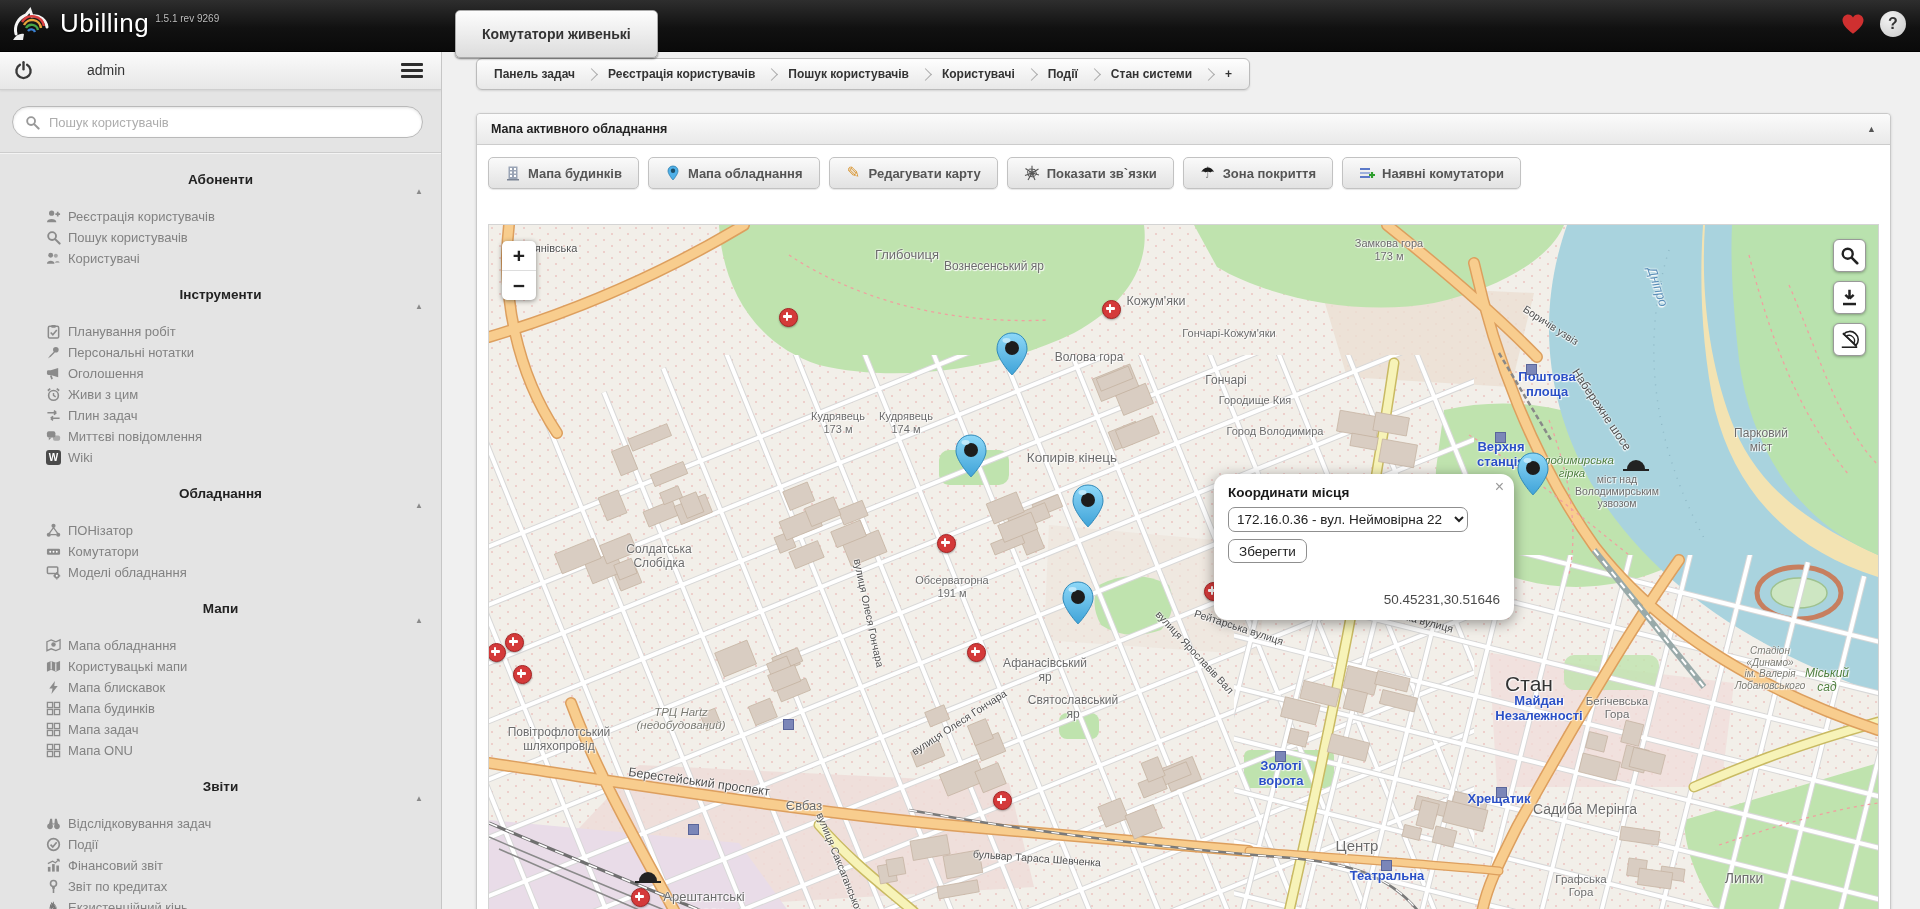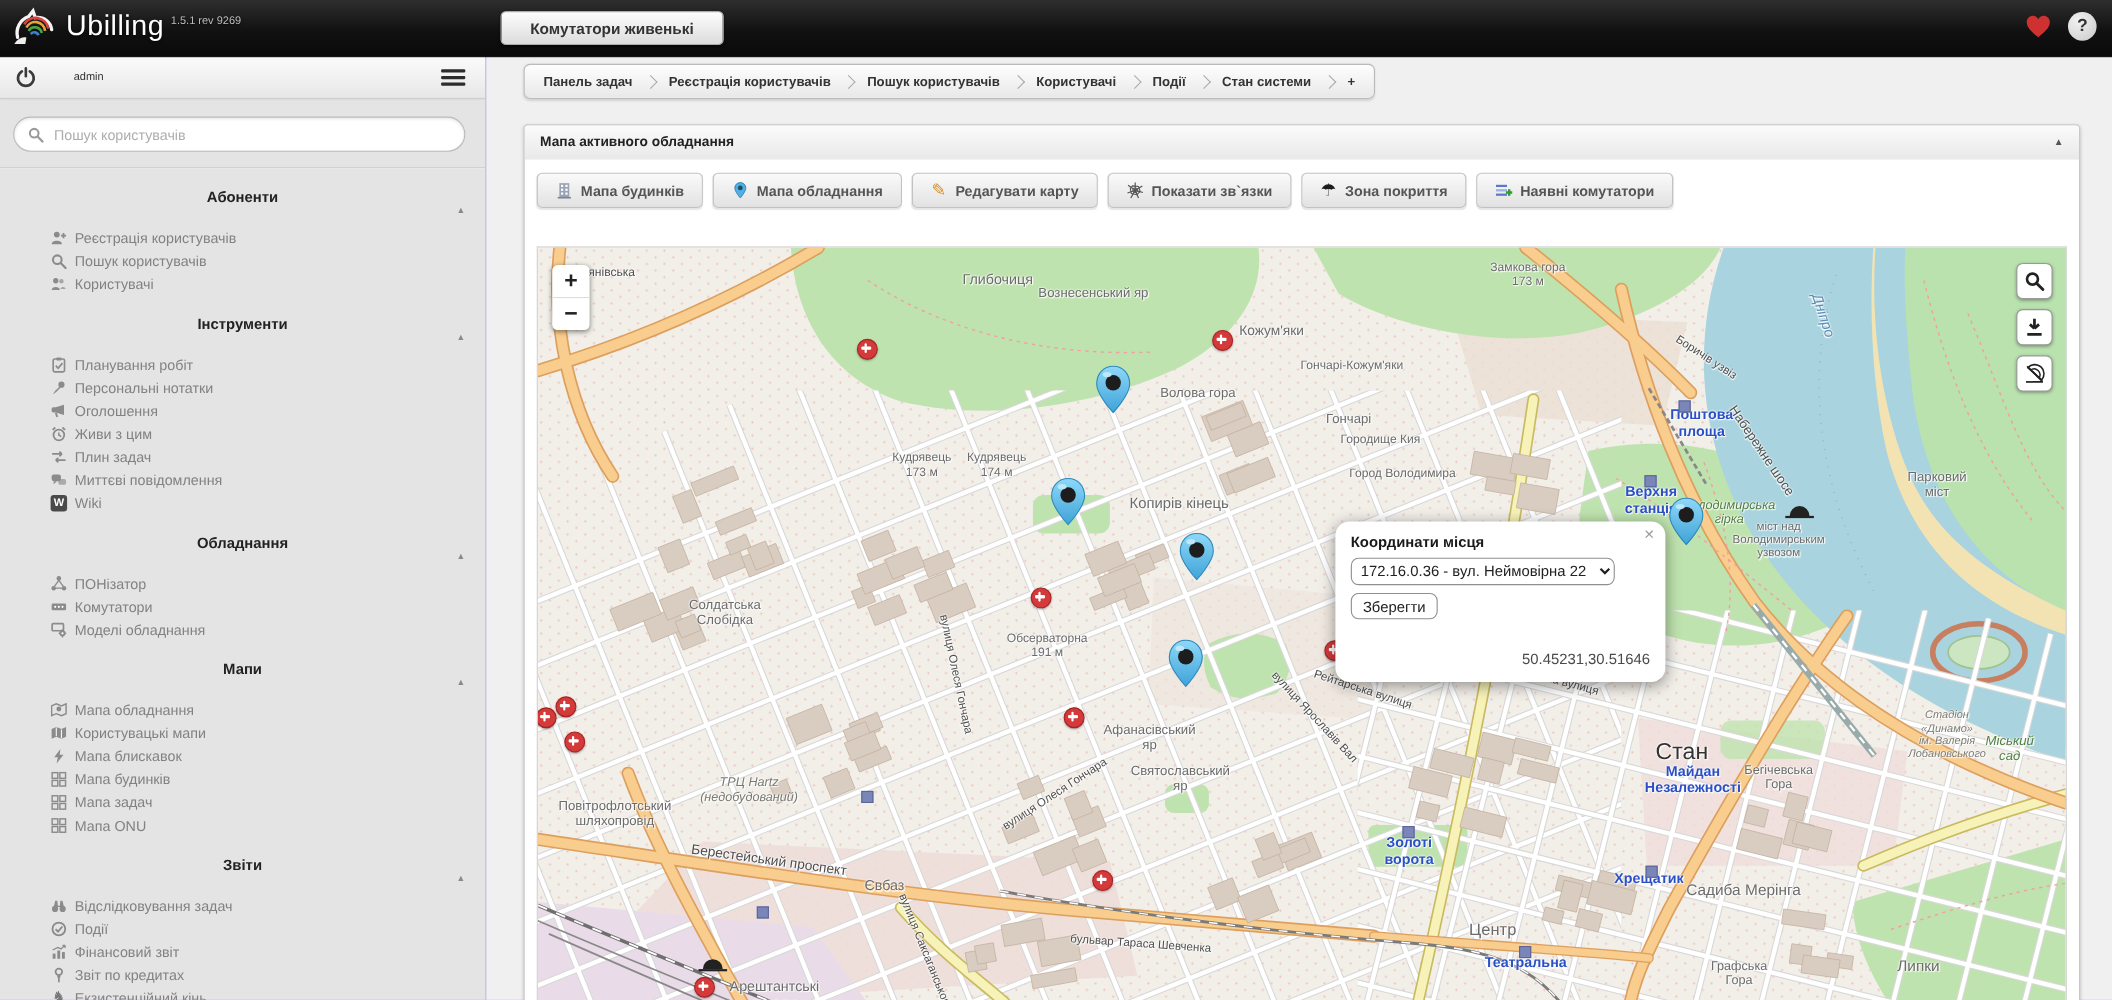--- a/index.html
+++ b/index.html
@@ -1,41 +1,41 @@
 <!DOCTYPE html>
 <html><head>
 <meta charset="utf-8">
 <style>
   html,body{margin:0;padding:0;background:#dcdcdc;font-family:"Liberation Sans","DejaVu Sans",sans-serif;}
-  .stage{position:relative;width:1920px;height:909px;overflow:hidden;background:#8b5cf6;text-decoration:underline;}
+  .stage{position:relative;width:1920px;height:909px;overflow:hidden;background:#b91c1c;text-decoration:underline;}
 
   
   .topbar{position:absolute;left:0;top:0;width:1920px;height:51px;
     background:linear-gradient(#2e2e2e,#111 55%,#0a0a0a);border-bottom:1px solid #000;z-index:50;}
   .logo{position:absolute;left:10px;top:6px;width:44px;height:38px;}
   .brand{position:absolute;left:60px;top:8px;color:#fff;font-size:26px;font-weight:400;letter-spacing:.5px;
     text-shadow:0 1px 2px rgba(0,0,0,.8);}
   .brand sup{font-size:10px;color:#bdbdbd;font-weight:400;margin-left:6px;letter-spacing:0;}
-  .tb-btn{position:absolute;left:455px;top:10px;height:31px;padding:0 26px;font-size:14px;font-weight:bold;color:#333;
+  .tb-btn{position:absolute;left:455px;top:10px;height:48px;padding:0 26px;font-size:14px;font-weight:bold;color:#333;
     background:linear-gradient(#fdfdfd,#dcdcdc);border:1px solid #aaa;border-radius:5px;cursor:pointer;
     box-shadow:0 1px 2px rgba(0,0,0,.5);font-family:inherit;}
   .tb-right{position:absolute;right:14px;top:11px;display:flex;gap:14px;align-items:center;}
   .heart{width:26px;height:24px;color:#cf3030;}
   .helpc{width:26px;height:26px;border-radius:50%;background:radial-gradient(circle at 35% 30%,#f2f2f2,#c9c9c9);
     color:#333;font-weight:bold;font-size:16px;display:flex;align-items:center;justify-content:center;cursor:pointer;}
 
   
   .layout{position:absolute;top:51px;left:0;width:1920px;height:858px;display:flex;}
   .sidebar{width:441px;min-width:441px;background:#e4e4e4;border-right:1px solid #c6c6c6;position:relative;overflow:hidden;}
   .main{flex:1;position:relative;background:#f0f0f0;}
 
   
   .user-row{height:38px;background:linear-gradient(#fbfbfb,#e7e7e7);border-bottom:1px solid #cfcfcf;
     display:flex;align-items:center;padding:0 14px;box-shadow:0 1px 2px rgba(0,0,0,.08);}
-  .user-row .uname{font-size:10px;color:#333;margin-left:34px;}
+  .user-row .uname{font-size:14px;color:#333;margin-left:54px;}
   .pwr{width:19px;height:19px;color:#3a3a3a;cursor:pointer;}
   .burger{margin-left:auto;display:flex;flex-direction:column;gap:3px;cursor:pointer;padding:4px;}
   .burger i{display:block;width:22px;height:3px;background:#2d2d2d;border-radius:1px;}
   .search-wrap{margin:16px 18px 14px 12px;height:30px;background:#fff;border:1px solid #b9b9b9;border-radius:16px;
     display:flex;align-items:center;padding:0 12px;box-shadow:inset 0 1px 3px rgba(0,0,0,.12);}
   .search-wrap svg{width:15px;height:15px;color:#999;margin-right:7px;flex:none;}
   .search-wrap input{border:none;outline:none;background:transparent;font-size:13px;color:#444;width:100%;font-family:inherit;}
   .search-wrap input::placeholder{color:#adadad;}
   .sb-divider{height:1px;background:#cdcdcd;border-bottom:1px solid #f4f4f4;margin:0;}
   .sb-section{margin-top:16px;}

